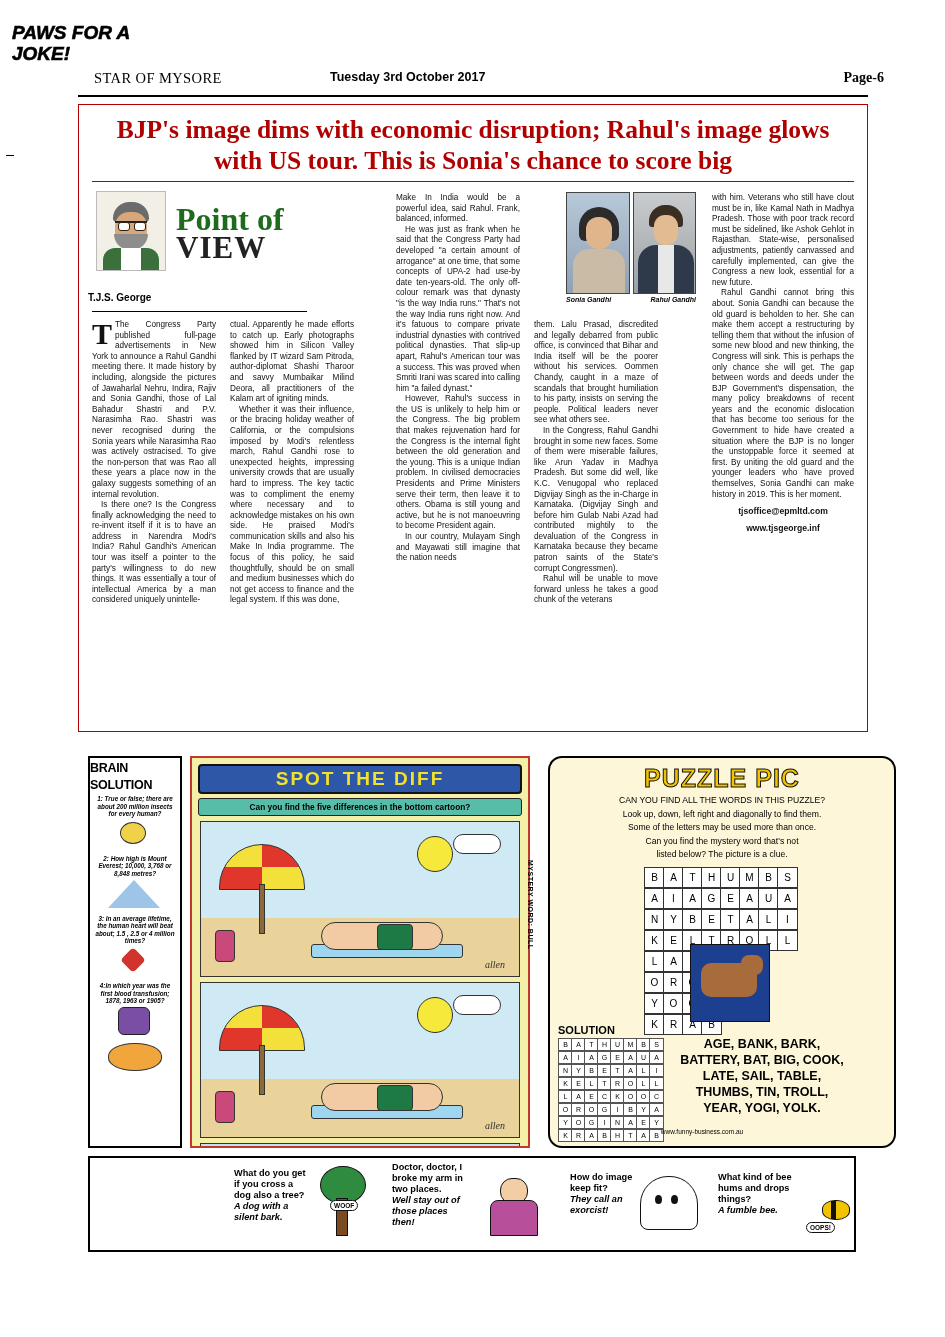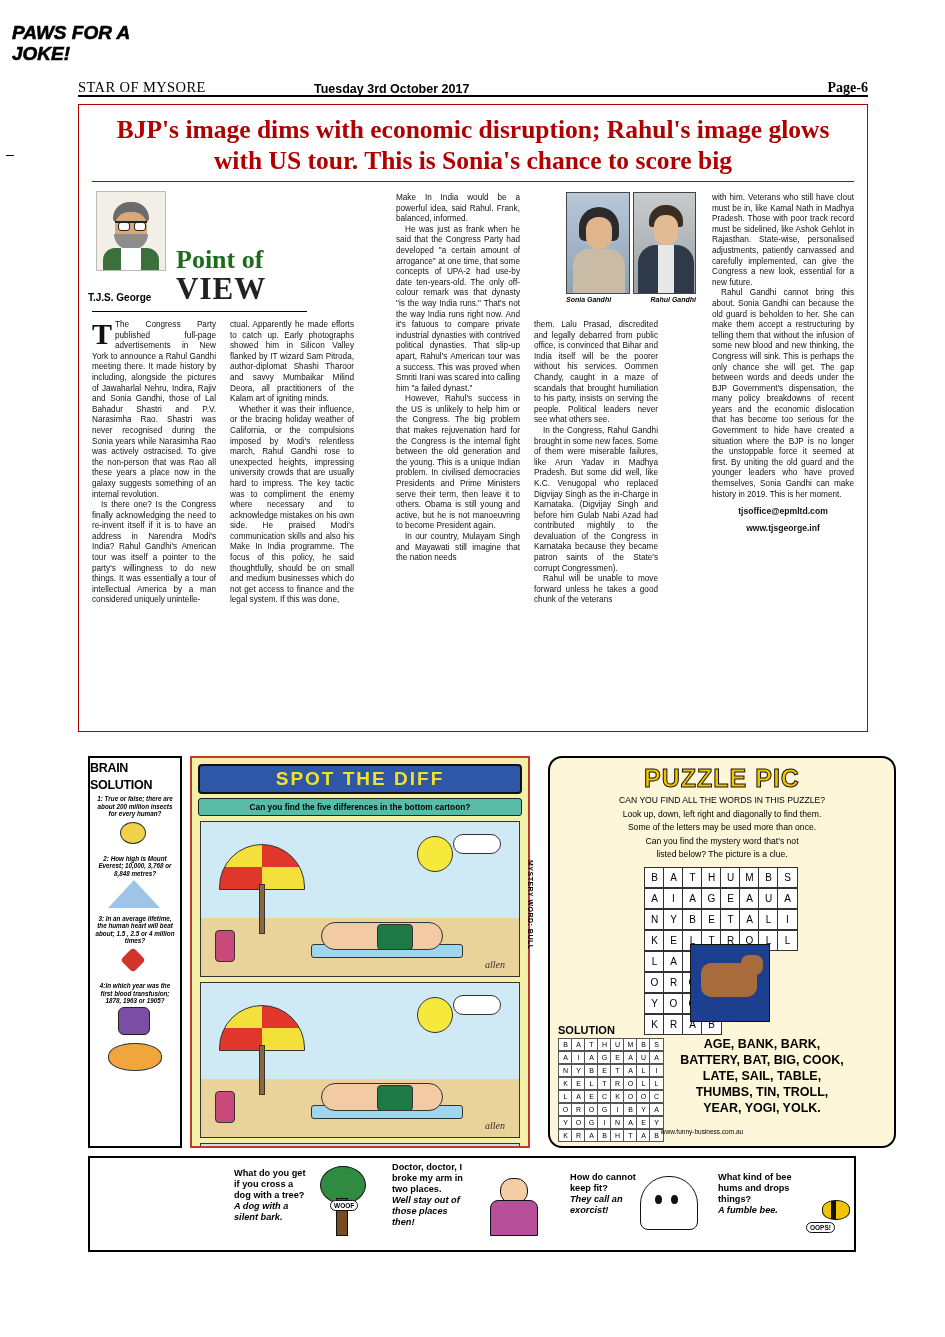--- a/index.html
+++ b/index.html
@@ -8,22 +8,22 @@
     background:#ffffff;
     font-family:"Liberation Serif", serif;
     color:#000;
     position:relative;
     overflow:hidden;
   }
   .page{position:absolute;inset:0;}
 
   
   .masthead{
-    position:absolute;left:78px;top:70px;width:790px;height:26px;
-    display:flex;align-items:flex-end;justify-content:space-between;
+    position:absolute;left:94px;top:70px;width:790px;height:26px;
+    display:flex;align-items:flex-start;justify-content:space-between;
   }
   .mast-left{font-family:"Liberation Serif",serif;font-size:14.5px;letter-spacing:.4px;}
   .mast-mid{font-family:"Liberation Sans",sans-serif;font-size:12.5px;font-weight:bold;margin-left:-250px;}
   .mast-right{font-family:"Liberation Serif",serif;font-size:14px;font-weight:bold;}
   .mast-rule{position:absolute;left:78px;top:95px;width:790px;height:2px;background:#000;}
 
   
   .headbox{
     position:absolute;left:78px;top:104px;width:790px;height:628px;
     border:1.5px solid #b00000;
@@ -45,21 +45,21 @@
   .face-hair{position:absolute;left:16px;top:10px;width:36px;height:20px;background:#6b6b6b;border-radius:18px 18px 4px 4px;}
   .face-skin{position:absolute;left:18px;top:20px;width:32px;height:34px;background:#d8a87a;border-radius:14px;}
   .face-glass{position:absolute;left:18px;top:29px;width:32px;height:8px;border-top:2px solid #222;}
   .face-eye1{position:absolute;left:21px;top:30px;width:10px;height:7px;border:1.5px solid #222;border-radius:3px;background:#fff;}
   .face-eye2{position:absolute;left:37px;top:30px;width:10px;height:7px;border:1.5px solid #222;border-radius:3px;background:#fff;}
   .face-beard{position:absolute;left:17px;top:42px;width:34px;height:16px;background:#8d8d8d;border-radius:0 0 16px 16px;}
   .face-body{position:absolute;left:6px;top:56px;width:56px;height:24px;background:#3b6f3b;border-radius:12px 12px 0 0;}
   .face-shirt{position:absolute;left:24px;top:56px;width:20px;height:24px;background:#fff;}
 
   .pov{position:absolute;left:176px;top:206px;width:180px;}
-  .pov-1{font-family:"Liberation Serif",serif;font-size:26px;font-weight:bold;color:#1e6b1e;line-height:26px;margin-top:41px;}
+  .pov-1{font-family:"Liberation Serif",serif;font-size:32px;font-weight:bold;color:#1e6b1e;line-height:26px;}
   .pov-2{font-family:"Liberation Serif",serif;font-size:31px;font-weight:bold;color:#222;line-height:32px;letter-spacing:1px;}
   .author-name{position:absolute;left:88px;top:292px;font-family:"Liberation Sans",sans-serif;font-size:10px;font-weight:bold;}
   .author-rule{position:absolute;left:92px;top:311px;width:215px;height:1px;background:#000;}
 
   
   .col{
     position:absolute;top:320px;width:124px;
     font-family:"Liberation Sans",sans-serif;
     font-size:8.2px;line-height:10.6px;text-align:justify;
     color:#111;
@@ -455,40 +455,40 @@
   <div class="wordlist">AGE, BANK, BARK, BATTERY, BAT, BIG, COOK, LATE, SAIL, TABLE, THUMBS, TIN, TROLL, YEAR, YOGI, YOLK.</div>
   <div class="pz-foot">www.funny-business.com.au</div>
 
   <div class="pawsbox"></div>
   <div class="paws-logo">
     <div>PAWS FOR A</div>
     <div>JOKE!</div>
   </div>
 
   <div class="joke j1">
-    <div>What do you get if you cross a dog with a tree?</div>
+    <div>What do you get if you cross a dog also a tree?</div>
     <div class="ans">A dog with a silent bark.</div>
   </div>
   <div class="tree">
     <div class="tree-top"></div>
       <div class="tree-trunk"></div>
   </div>
   <div class="woof">WOOF</div>
 
   <div class="joke j2">
     <div>Doctor, doctor, I broke my arm in two places.</div>
     <div class="ans">Well stay out of those places then!</div>
   </div>
   <div class="doc">
     <div class="doc-head"></div>
       <div class="doc-body"></div>
   </div>
 
   <div class="joke j3">
-    <div>How do cannot keep fit?</div>
+    <div>How do image keep fit?</div>
     <div class="ans">They call an exorcist!</div>
   </div>
   <div class="ghost">
     <div class="ghost-e1"></div>
       <div class="ghost-e2"></div>
   </div>
 
   <div class="joke j4">
     <div>What kind of bee hums and drops things?</div>
     <div class="ans">A fumble bee.</div>

